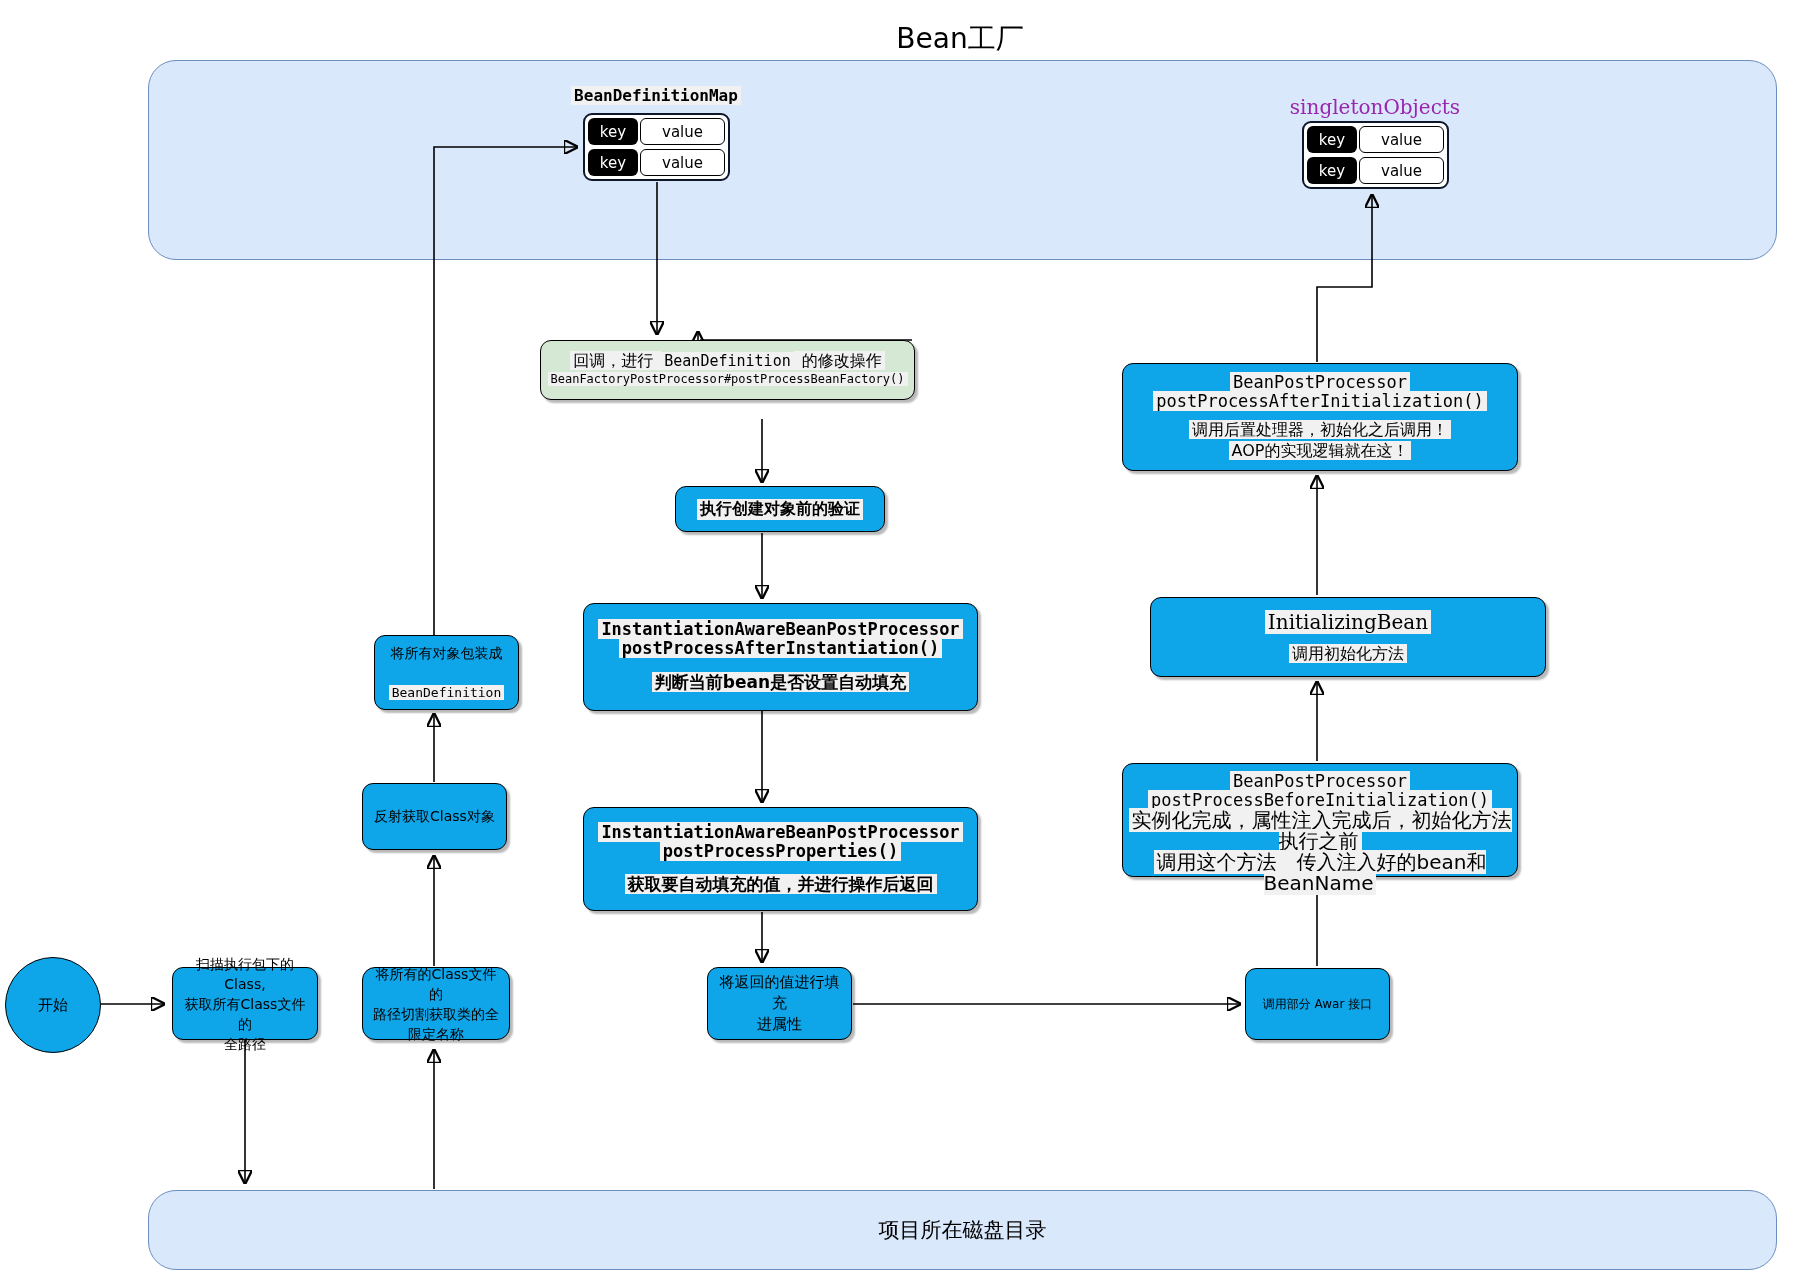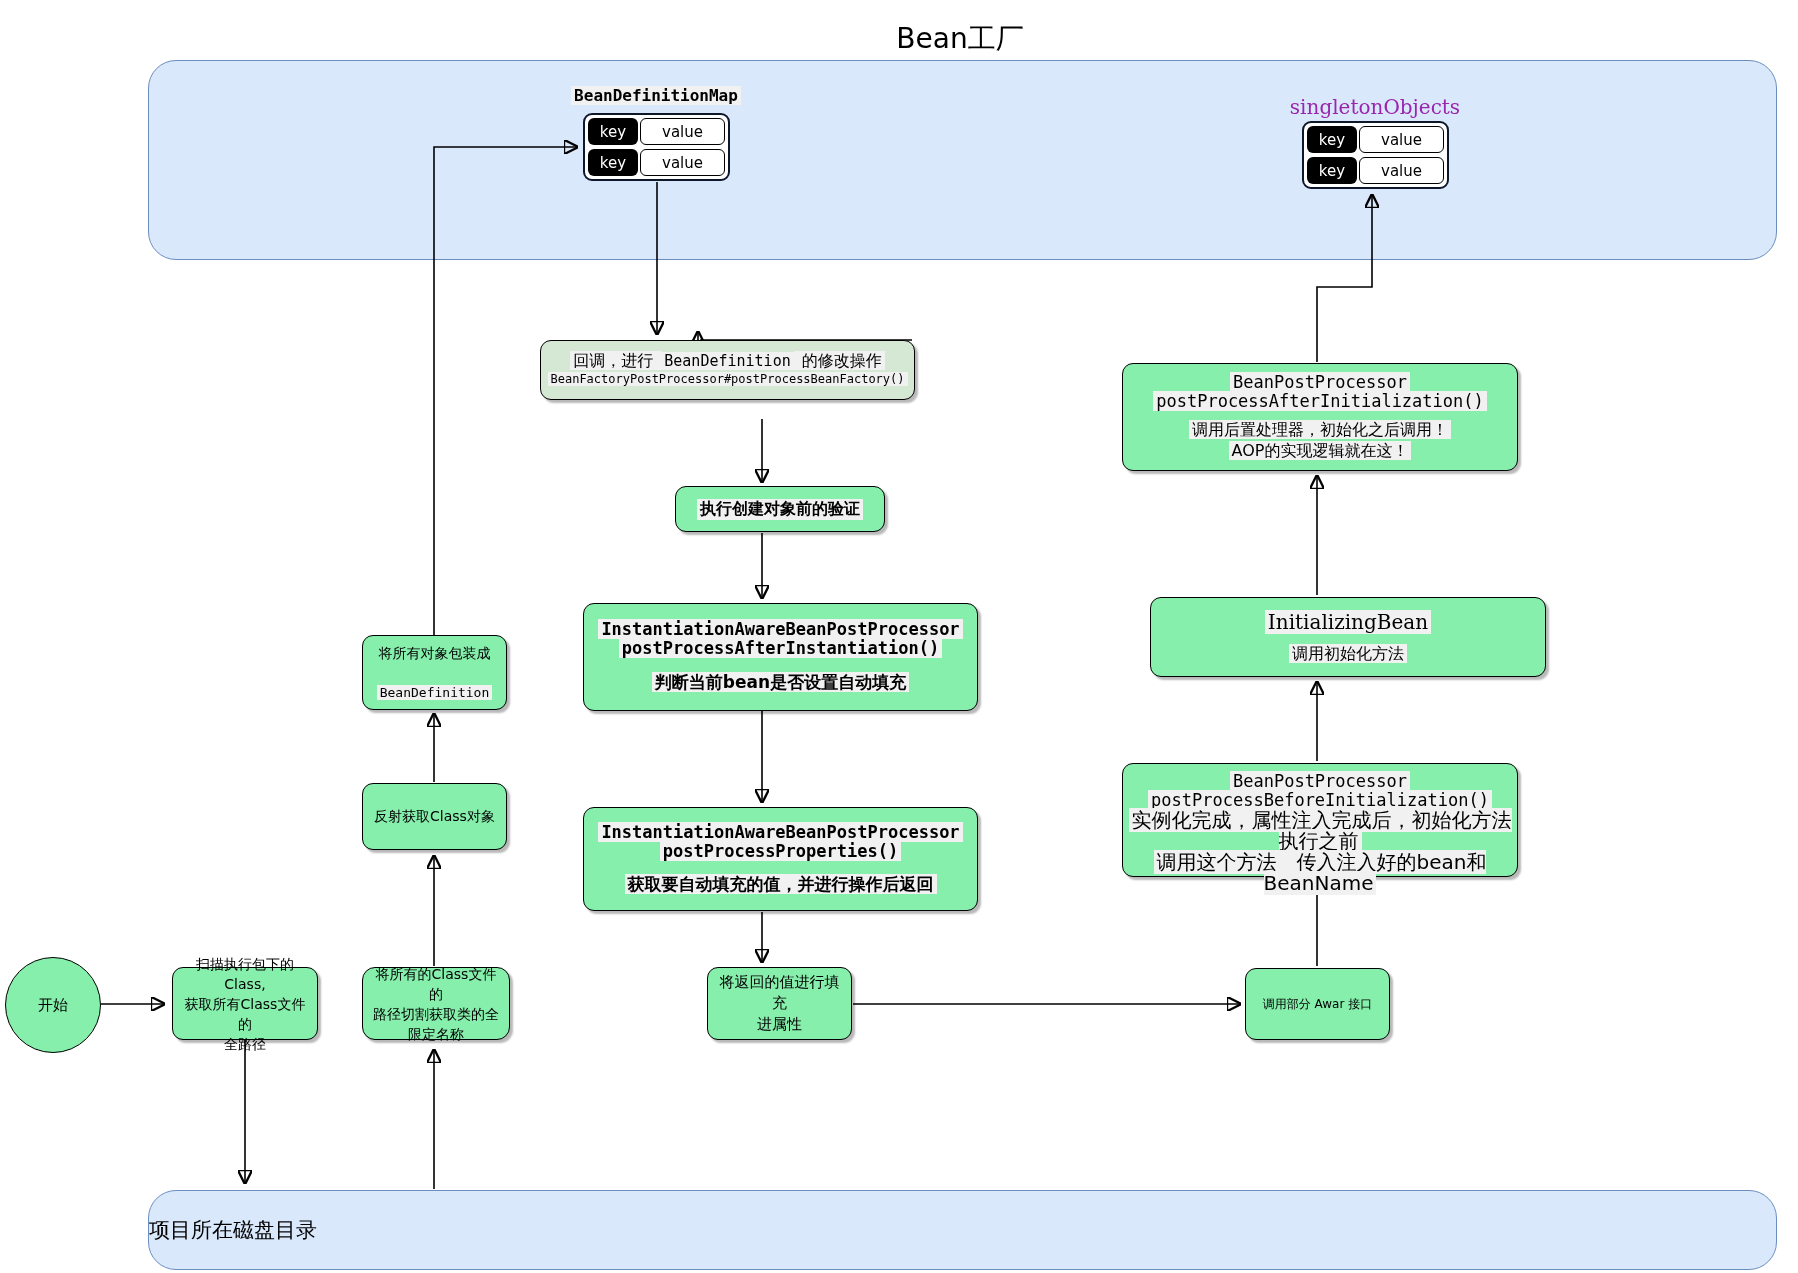--- a/index.html
+++ b/index.html
@@ -12,25 +12,25 @@
   #canvas{
     position:relative;width:1798px;height:1273px;background:#fff;overflow:hidden;
     font-family:"DejaVu Sans","Liberation Sans",sans-serif;color:#000;
   }
   .title{position:absolute;left:800px;top:20px;width:320px;text-align:center;font-size:28px;}
   .bigzone{
     position:absolute;background:var(--container-fill);
     border:1.5px solid var(--container-border);border-radius:28px;
   }
   #zone-top{left:148px;top:60px;width:1627px;height:198px;}
-  #zone-bottom{left:148px;top:1190px;width:1627px;height:78px;display:flex;align-items:center;justify-content:flex-start;font-size:21px;}
+  #zone-bottom{left:148px;top:1190px;width:1627px;height:78px;display:flex;align-items:center;justify-content:center;font-size:21px;}
   svg.wires{position:absolute;left:0;top:0;z-index:1;pointer-events:none;}
   svg.wires path{stroke:#000;stroke-width:1.6;fill:none;}
   .node{
-    position:absolute;z-index:2;background:#86efac;border:1.6px solid #000;border-radius:11px;
+    position:absolute;z-index:2;background:#0ea5e9;border:1.6px solid #000;border-radius:11px;
     box-shadow:3px 3px 2px rgba(0,0,0,0.28);
     display:flex;flex-direction:column;align-items:center;justify-content:center;
     text-align:center;box-sizing:border-box;padding:4px 6px;
   }
   .green{background:var(--green-fill);}
   .circle{border-radius:50%;box-shadow:none;}
   .mono{font-family:"DejaVu Sans Mono","Liberation Mono",monospace;}
   .serif{font-family:"DejaVu Serif","Liberation Serif",serif;}
   .b{font-weight:bold;}
   .hl{background:#f1f1f1;padding:0 3px;}
@@ -178,21 +178,21 @@
     <div class="mono" style="font-size:17px;line-height:19px;">
       <div><span class="hl">BeanPostProcessor</span></div>
       <div><span class="hl">postProcessAfterInitialization()</span></div>
     </div>
     <div style="font-size:16px;line-height:21px;">
       <div><span class="hl">调用后置处理器，初始化之后调用！</span></div>
       <div><span class="hl">AOP的实现逻辑就在这！</span></div>
     </div>
   </div>
 
-  <div class="node" style="left:362px;top:635px;width:145px;height:75px;justify-content:space-between;padding:9px 4px;">
+  <div class="node" style="left:374px;top:635px;width:145px;height:75px;justify-content:space-between;padding:9px 4px;">
     <div style="font-size:14px;">将所有对象包装成</div>
     <div class="mono" style="font-size:13px;">
       <span class="hl">BeanDefinition</span>
     </div>
   </div>
 
   <div class="node" style="left:362px;top:783px;width:145px;height:67px;font-size:14px;">
     <span>反射获取Class对象</span>
   </div>
 

